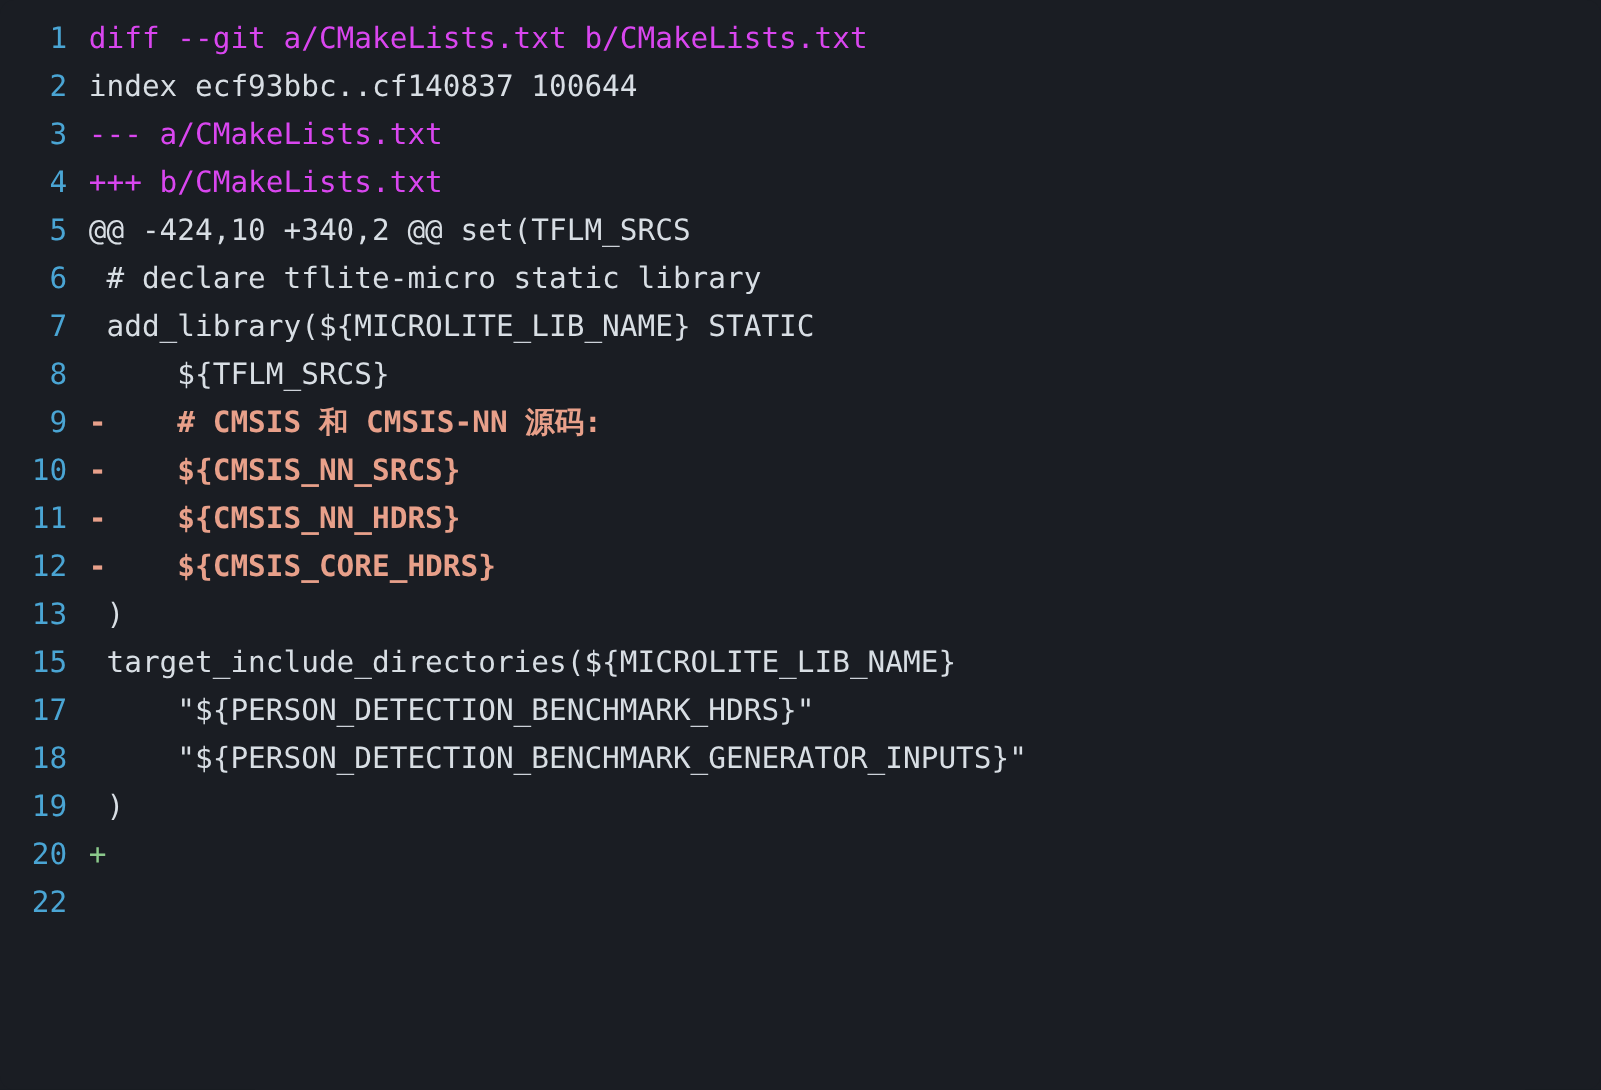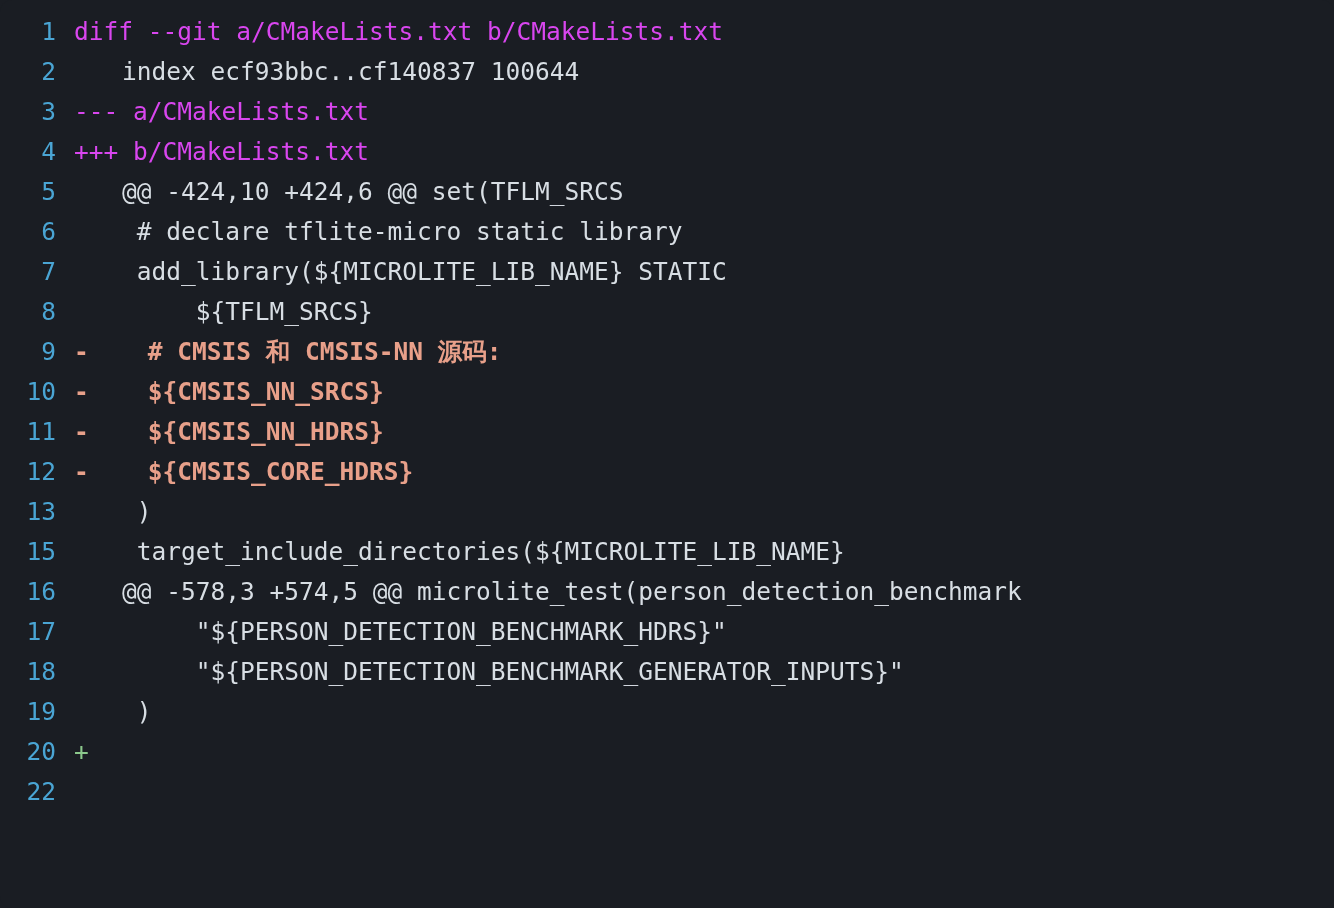--- a/index.html
+++ b/index.html
@@ -31,41 +31,40 @@
     text-align: right;
     padding-right: 18px;
     color: #4aa5d4;
     user-select: none;
   }
   .content {
     flex: 1;
     white-space: pre;
   }
   .tok-header   { color: #d946ef; }       
-  .tok-default  { color: #d8dee4; margin-left: 48px; }       
+  .tok-default  { color: #d8dee4; }       
   .tok-removed  { color: #e8a08a; font-weight: bold; }       
   .tok-added    { color: #8cc98c; }       
 </style>
 </head>
 <body>
 
 <div class="editor" id="editor-root">
     <div class="line"><span class="gutter">1</span><span class="content tok-header">diff --git a/CMakeLists.txt b/CMakeLists.txt</span></div>
     <div class="line"><span class="gutter">2</span><span class="content tok-default">index ecf93bbc..cf140837 100644</span></div>
     <div class="line"><span class="gutter">3</span><span class="content tok-header">--- a/CMakeLists.txt</span></div>
     <div class="line"><span class="gutter">4</span><span class="content tok-header">+++ b/CMakeLists.txt</span></div>
-    <div class="line"><span class="gutter">5</span><span class="content tok-default">@@ -424,10 +424,6 @@ set(TFLM_SRCS</span></div>
+    <div class="line"><span class="gutter">5</span><span class="content tok-default">@@ -424,10 +340,2 @@ set(TFLM_SRCS</span></div>
     <div class="line"><span class="gutter">6</span><span class="content tok-default"> # declare tflite-micro static library</span></div>
     <div class="line"><span class="gutter">7</span><span class="content tok-default"> add_library(${MICROLITE_LIB_NAME} STATIC</span></div>
     <div class="line"><span class="gutter">8</span><span class="content tok-default">     ${TFLM_SRCS}</span></div>
     <div class="line"><span class="gutter">9</span><span class="content tok-removed">-    # CMSIS 和 CMSIS-NN 源码:</span></div>
     <div class="line"><span class="gutter">10</span><span class="content tok-removed">-    ${CMSIS_NN_SRCS}</span></div>
     <div class="line"><span class="gutter">11</span><span class="content tok-removed">-    ${CMSIS_NN_HDRS}</span></div>
     <div class="line"><span class="gutter">12</span><span class="content tok-removed">-    ${CMSIS_CORE_HDRS}</span></div>
     <div class="line"><span class="gutter">13</span><span class="content tok-default"> )</span></div>
     <div class="line"><span class="gutter">15</span><span class="content tok-default"> target_include_directories(${MICROLITE_LIB_NAME}</span></div>
-    <div class="line"><span class="gutter">16</span><span class="content tok-default">@@ -578,3 +574,5 @@ microlite_test(person_detection_benchmark</span></div>
     <div class="line"><span class="gutter">17</span><span class="content tok-default">     "${PERSON_DETECTION_BENCHMARK_HDRS}"</span></div>
     <div class="line"><span class="gutter">18</span><span class="content tok-default">     "${PERSON_DETECTION_BENCHMARK_GENERATOR_INPUTS}"</span></div>
     <div class="line"><span class="gutter">19</span><span class="content tok-default"> )</span></div>
     <div class="line"><span class="gutter">20</span><span class="content tok-added">+</span></div>
     <div class="line"><span class="gutter">22</span><span class="content tok-default"></span></div>
   </div>
 
 </body></html>

